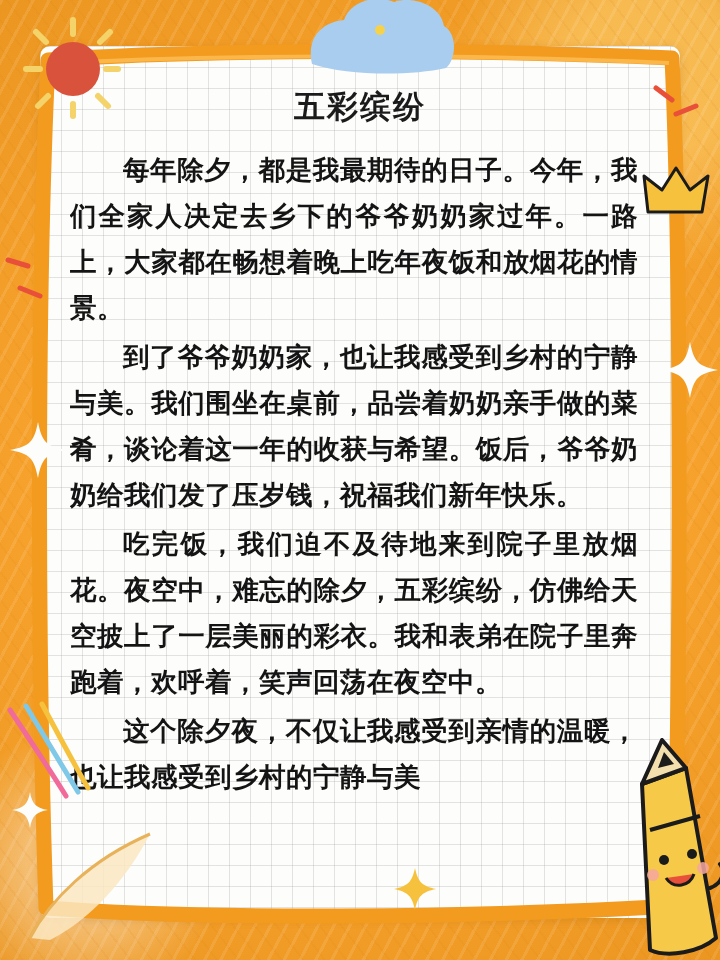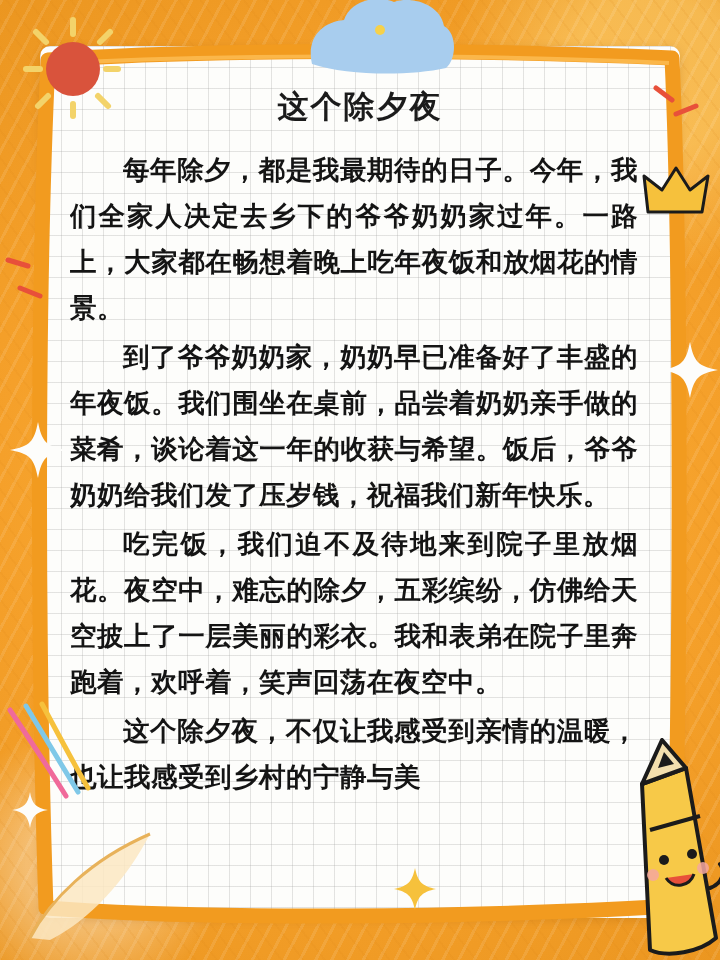--- a/index.html
+++ b/index.html
@@ -129,23 +129,23 @@
 
   <div class="paper-wrap">
     <div class="paper"></div>
 
     <svg class="frame" viewBox="0 0 664 896">
       <path d="M20,26 C160,16 430,14 644,24 C652,200 654,560 646,872 C440,884 180,886 18,874 C10,640 8,280 20,26 Z" fill="none" stroke="#f29b1f" stroke-width="15" stroke-linejoin="round" stroke-linecap="round"></path>
       <path d="M22,30 C162,21 428,19 641,29" fill="none" stroke="#ffc35c" stroke-width="4" opacity="0.7"></path>
     </svg>
 
     <div class="content">
-      <div class="doc-title">这个除夕夜</div>
+      <div class="doc-title">五彩缤纷</div>
       <p class="doc-para">每年除夕，都是我最期待的日子。今年，我们全家人决定去乡下的爷爷奶奶家过年。一路上，大家都在畅想着晚上吃年夜饭和放烟花的情景。</p>
-      <p class="doc-para">到了爷爷奶奶家，奶奶早已准备好了丰盛的年夜饭。我们围坐在桌前，品尝着奶奶亲手做的菜肴，谈论着这一年的收获与希望。饭后，爷爷奶奶给我们发了压岁钱，祝福我们新年快乐。</p>
+      <p class="doc-para">到了爷爷奶奶家，也让我感受到乡村的宁静与美。我们围坐在桌前，品尝着奶奶亲手做的菜肴，谈论着这一年的收获与希望。饭后，爷爷奶奶给我们发了压岁钱，祝福我们新年快乐。</p>
       <p class="doc-para">吃完饭，我们迫不及待地来到院子里放烟花。夜空中，难忘的除夕，五彩缤纷，仿佛给天空披上了一层美丽的彩衣。我和表弟在院子里奔跑着，欢呼着，笑声回荡在夜空中。</p>
       <p class="doc-para">这个除夕夜，不仅让我感受到亲情的温暖，也让我感受到乡村的宁静与美</p>
     </div>
   </div>
 
   <svg class="deco sun" viewBox="0 0 110 110">
     <g stroke="#f3d36a" stroke-width="6" stroke-linecap="round">
       <line x1="55" y1="6" x2="55" y2="20"></line>
       <line x1="18" y1="18" x2="28" y2="28"></line>
       <line x1="92" y1="18" x2="82" y2="28"></line>

